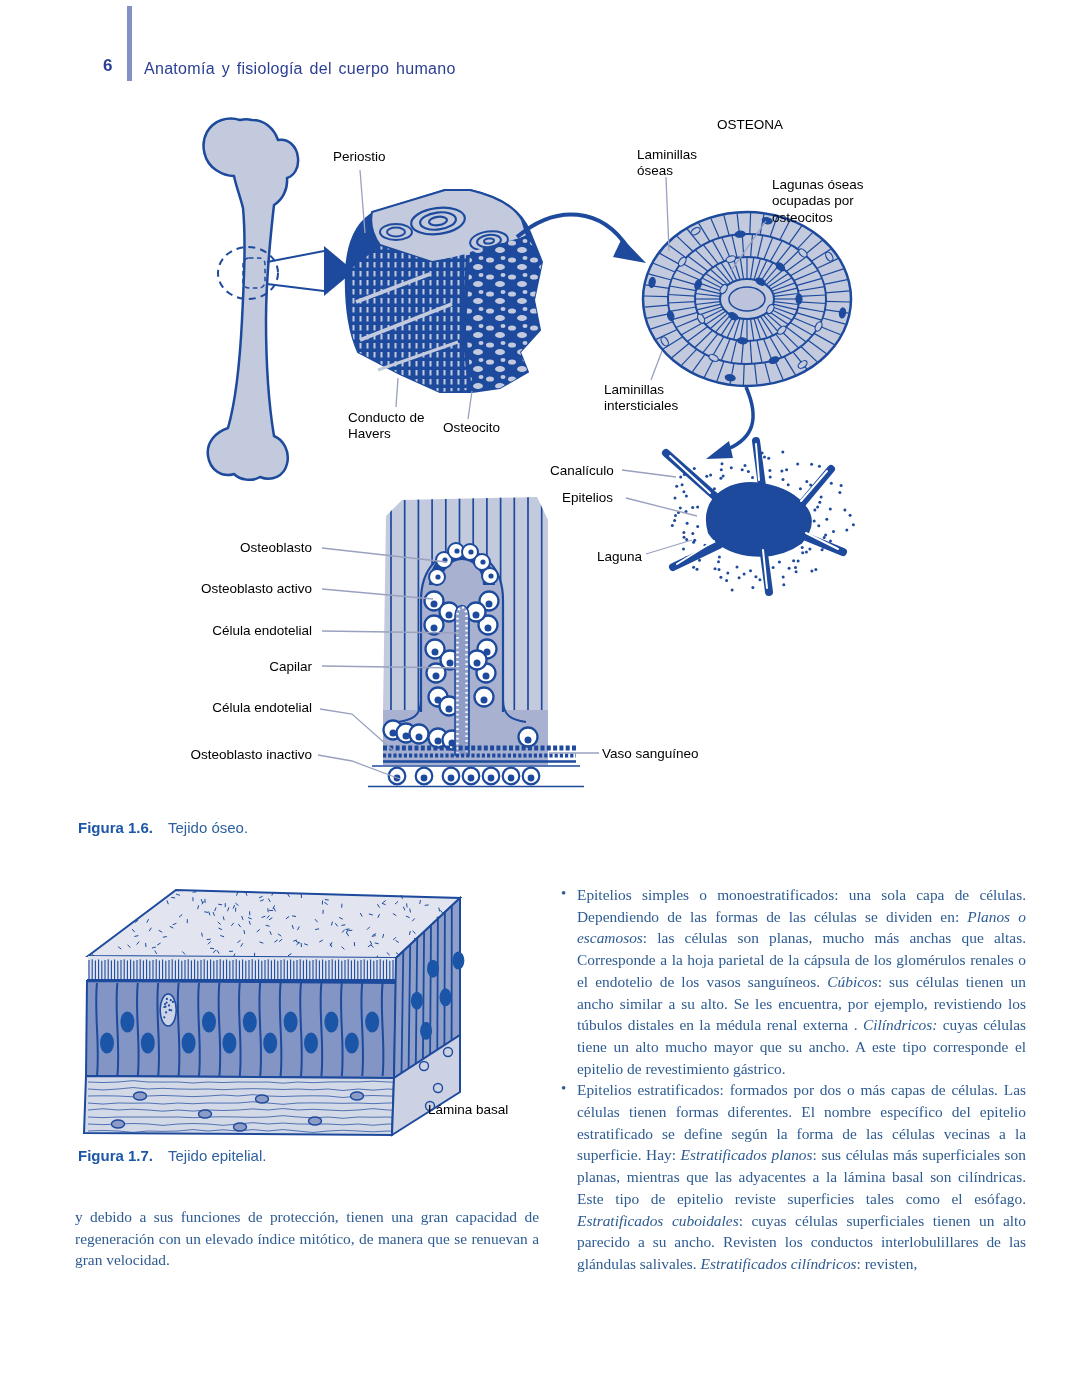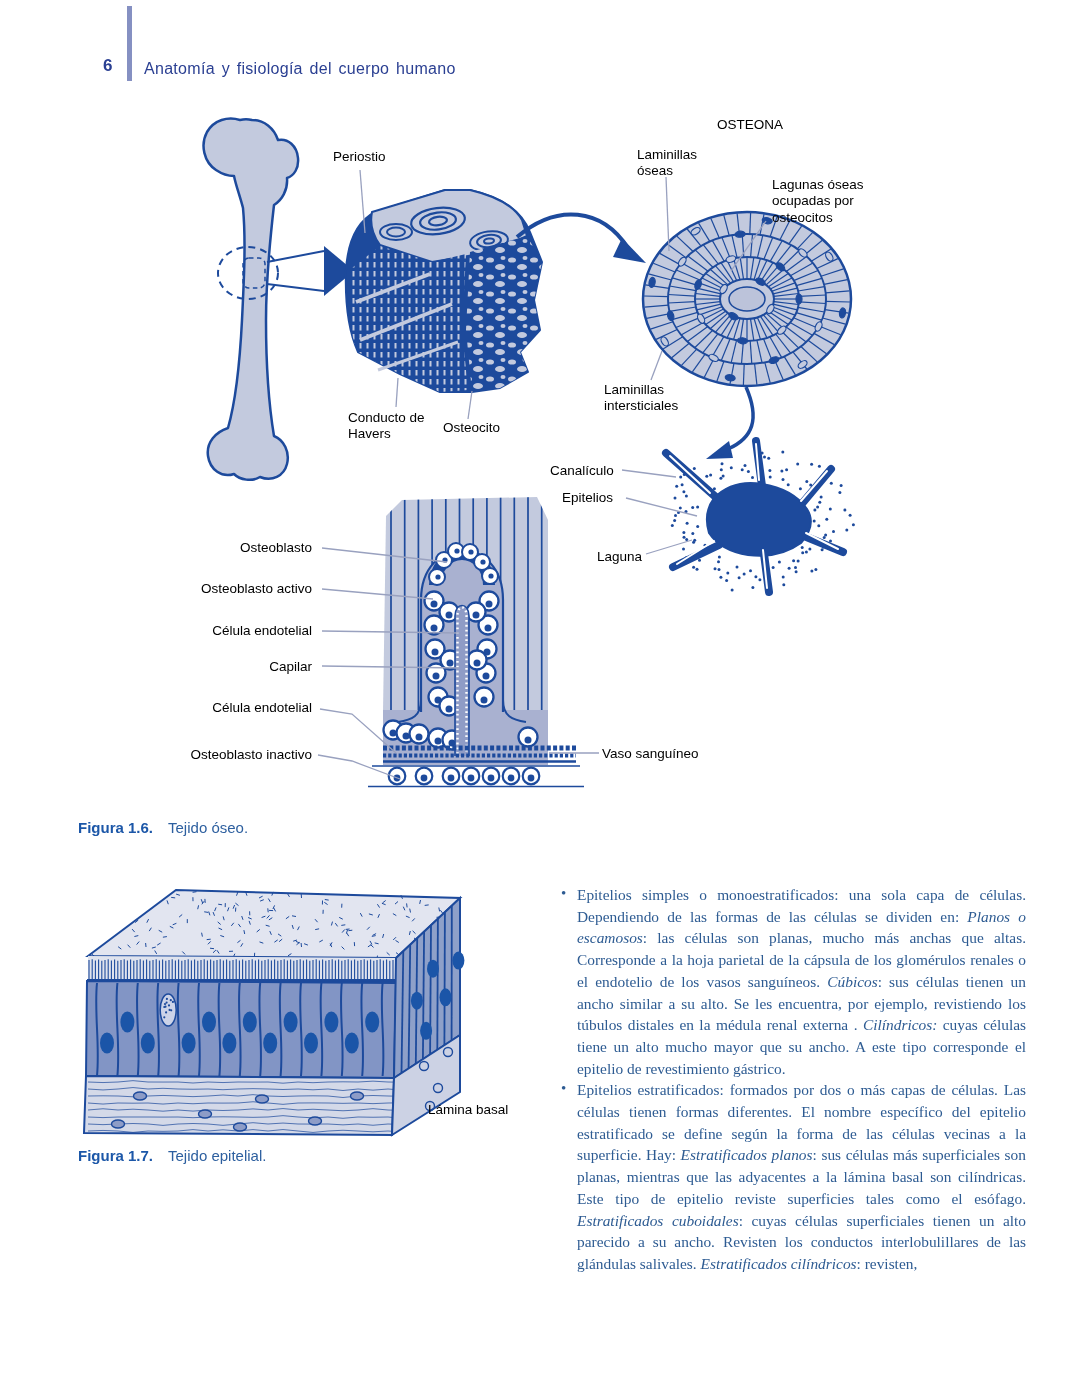--- a/index.html
+++ b/index.html
@@ -913,20 +913,21 @@
 
   <div class="cap" style="left:78px;top:819px;">
     <span class="b">Figura 1.6.</span><span>Tejido óseo.</span>
   </div>
   <div class="lbl" style="left:428px;top:1102px;width:95px;">Lámina basal</div>
   <div class="cap" style="left:78px;top:1147px;">
     <span class="b">Figura 1.7.</span><span>Tejido epitelial.</span>
   </div>
 
   <div class="bodytext" id="leftcol">
+    <p>y debido a sus funciones de protección, tienen una gran capacidad de regeneración con un elevado índice mitótico, de manera que se renuevan a gran velocidad.</p>
   </div>
 
   <div class="bodytext" id="rightcol">
     <p class="bullet"><span>Epitelios simples o monoestratificados: una sola capa de células. Dependiendo de las formas de las células se dividen en: </span><span class="it">Planos o escamosos</span><span>: las células son planas, mucho más anchas que altas. Corresponde a la hoja parietal de la cápsula de los glomérulos renales o el endotelio de los vasos sanguíneos. </span><span class="it">Cúbicos</span><span>: sus células tienen un ancho similar a su alto. Se les encuentra, por ejemplo, revistiendo los túbulos distales en la médula renal externa . </span><span class="it">Cilíndricos:</span><span> cuyas células tiene un alto mucho mayor que su ancho. A este tipo corresponde el epitelio de revestimiento gástrico.</span></p>
     <p class="bullet"><span>Epitelios estratificados: formados por dos o más capas de células. Las células tienen formas diferentes. El nombre específico del epitelio estratificado se define según la forma de las células vecinas a la superficie. Hay: </span><span class="it">Estratificados planos</span><span>: sus células más superficiales son planas, mientras que las adyacentes a la lámina basal son cilíndricas. Este tipo de epitelio reviste superficies tales como el esófago. </span><span class="it">Estratificados cuboidales</span><span>: cuyas células superficiales tienen un alto parecido a su ancho. Revisten los conductos interlobulillares de las glándulas salivales. </span><span class="it">Estratificados cilíndricos</span><span>: revisten,</span></p>
   </div>
 
 </div>
 
 </body></html>

